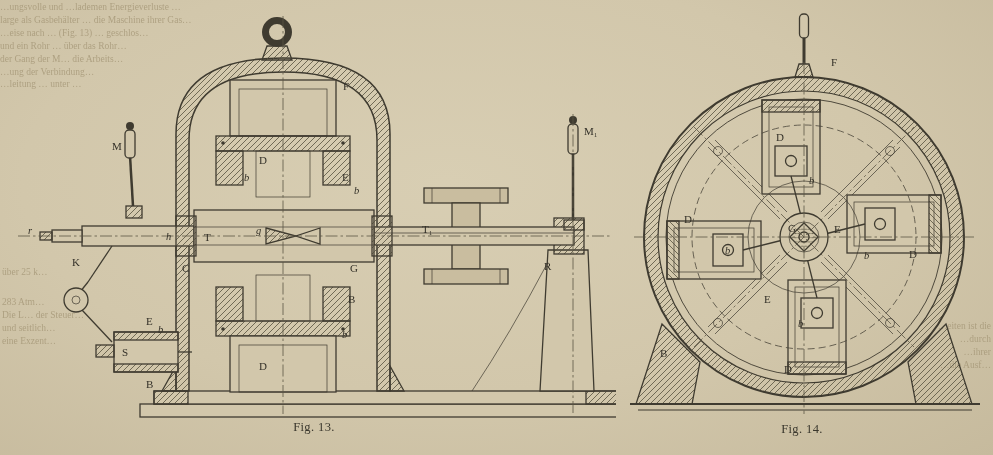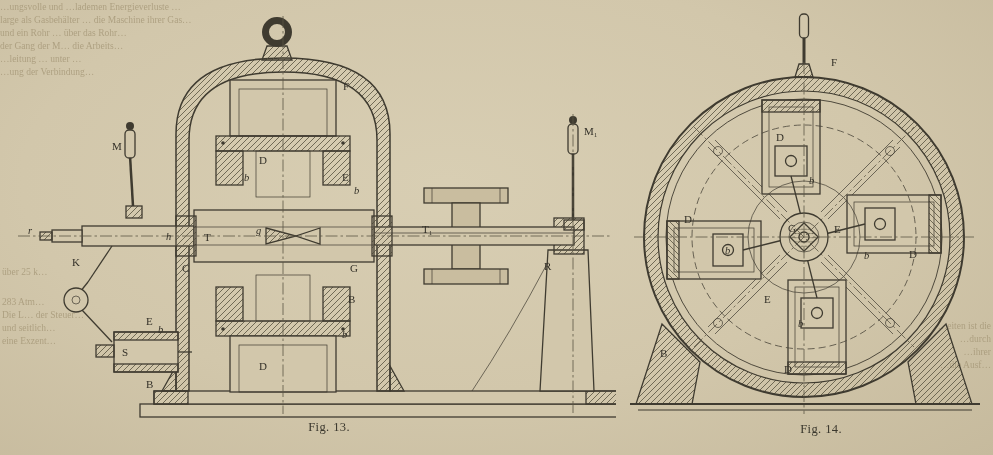--- a/index.html
+++ b/index.html
@@ -3,21 +3,21 @@
 <meta charset="utf-8">
 <style>
   html,body { margin:0; padding:0; }
   .page {
     position:relative; width:993px; height:455px; overflow:hidden;
     background: radial-gradient(ellipse at 45% 40%, #d8ceb3 0%, #d2c7ab 55%, #c6ba9d 100%);
     font-family:"Liberation Serif", serif;
   }
   .caption {
     position:absolute; color:#3a372d; font-size:12.5px; letter-spacing:.4px;
-    text-align:right; white-space:nowrap;
+    text-align:center; white-space:nowrap;
   }
   .caption-main { font-size:13px; letter-spacing:.6px; }
   .bleed {
     position:absolute; color:#a29474; font-size:9.5px; line-height:12.9px;
     white-space:nowrap; filter:blur(.45px); opacity:.75;
   }
   .bleed.right-col { text-align:right; }
   svg { position:absolute; }
   .ln   { stroke:#3f3b30; stroke-width:1.3; }
   .thin { stroke:#3f3b30; stroke-width:.7; fill:none; }
@@ -27,24 +27,25 @@
   .lblc { font:11px "Liberation Serif", serif; fill:#333028; }
 </style>
 </head>
 <body>
 
 <div class="page">
 
   <div class="bleed" style="left:0;top:1px">
     <div>…ungsvolle und …lademen Energieverluste …</div>
     <div>large als Gasbehälter … die Maschine ihrer Gas…</div>
+    <div>…eise nach … (Fig. 13) … geschlos…</div>
     <div>und ein Rohr … über das Rohr…</div>
     <div>der Gang der M… die Arbeits…</div>
+    <div>…ung der Verbindung…</div>
     <div>…leitung … unter …</div>
-    <div>…ung der Verbindung…</div>
   </div>
 
   <div class="bleed" style="left:2px;top:266px">über 25 k…</div>
   <div class="bleed" style="left:2px;top:296px">283 Atm…</div>
   <div class="bleed" style="left:2px;top:309px">Die L… der Steuer…</div>
   <div class="bleed" style="left:2px;top:322px">und seitlich…</div>
   <div class="bleed" style="left:2px;top:335px">eine Exzent…</div>
 
   <div class="bleed right-col" style="right:2px;top:320px">…eiten ist die</div>
   <div class="bleed right-col" style="right:2px;top:333px">…durch</div>

